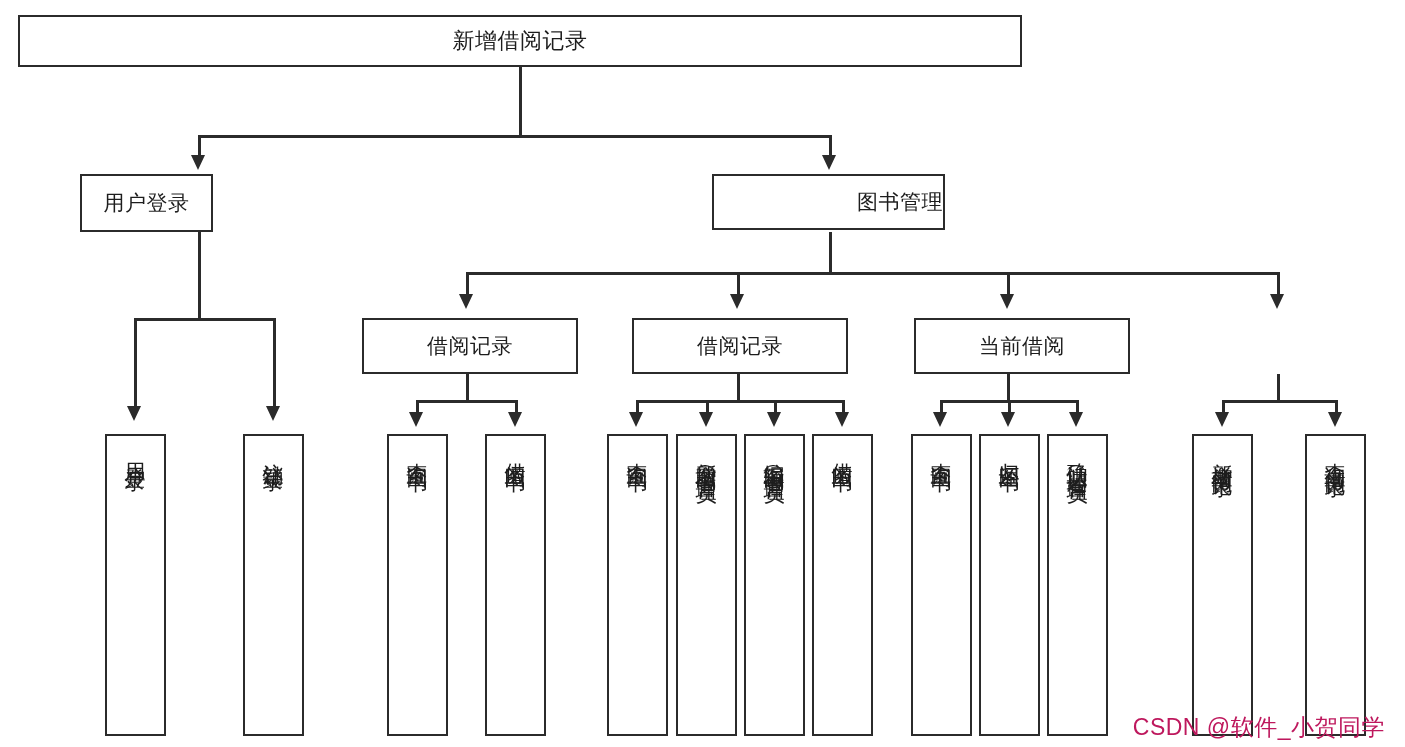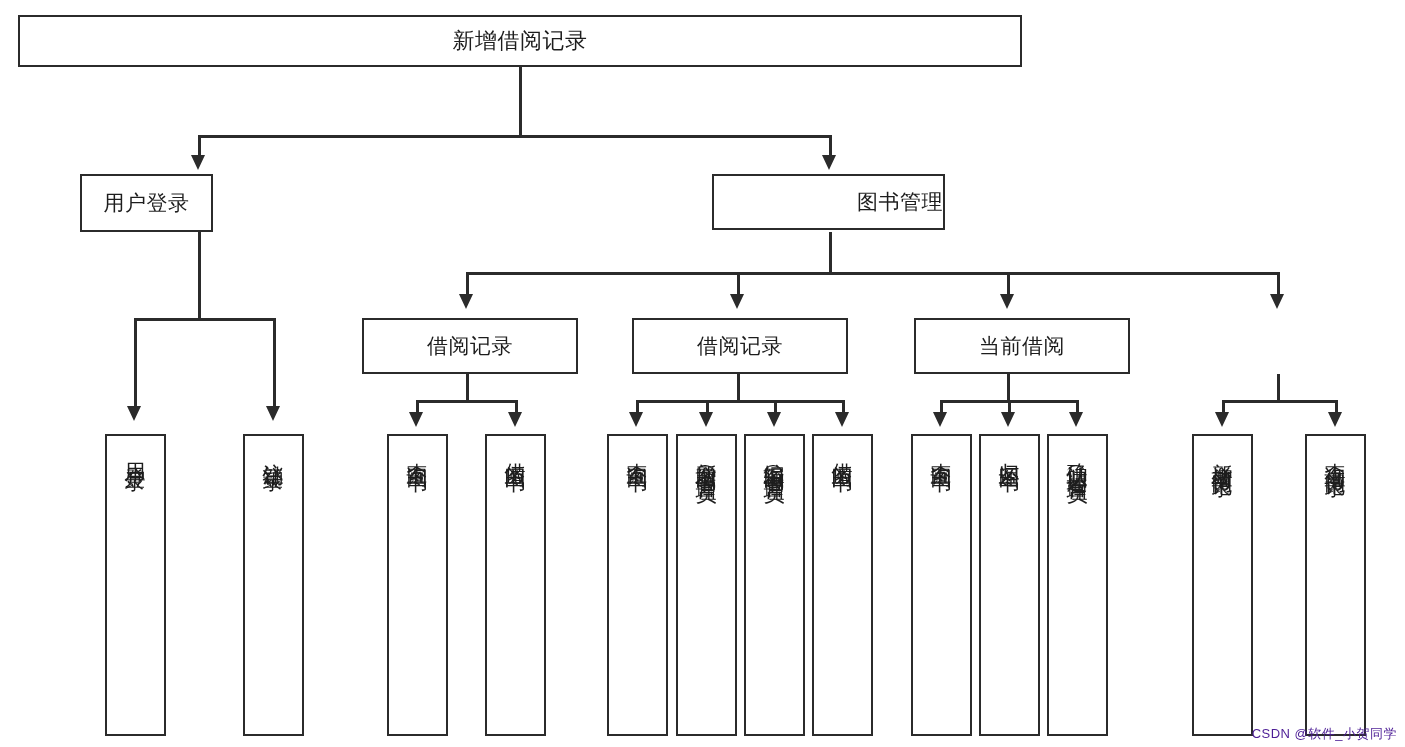--- a/index.html
+++ b/index.html
@@ -62,24 +62,24 @@
     position:absolute;
     width:0;height:0;
     border-left:7.5px solid transparent;
     border-right:7.5px solid transparent;
     border-top:15px solid #2b2b2b;
     z-index:2;
   }
   
   #watermark{
     position:absolute;
-    right:8px;
+    right:20px;
     bottom:4px;
-    font-size:13px;
-    color:#4c1d95;
+    font-size:23px;
+    color:#be185d;
     letter-spacing:0.5px;
     white-space:nowrap;
     z-index:5;
     pointer-events:none;
   }
 </style>
 </head>
 <body>
 
 <div id="canvas">

